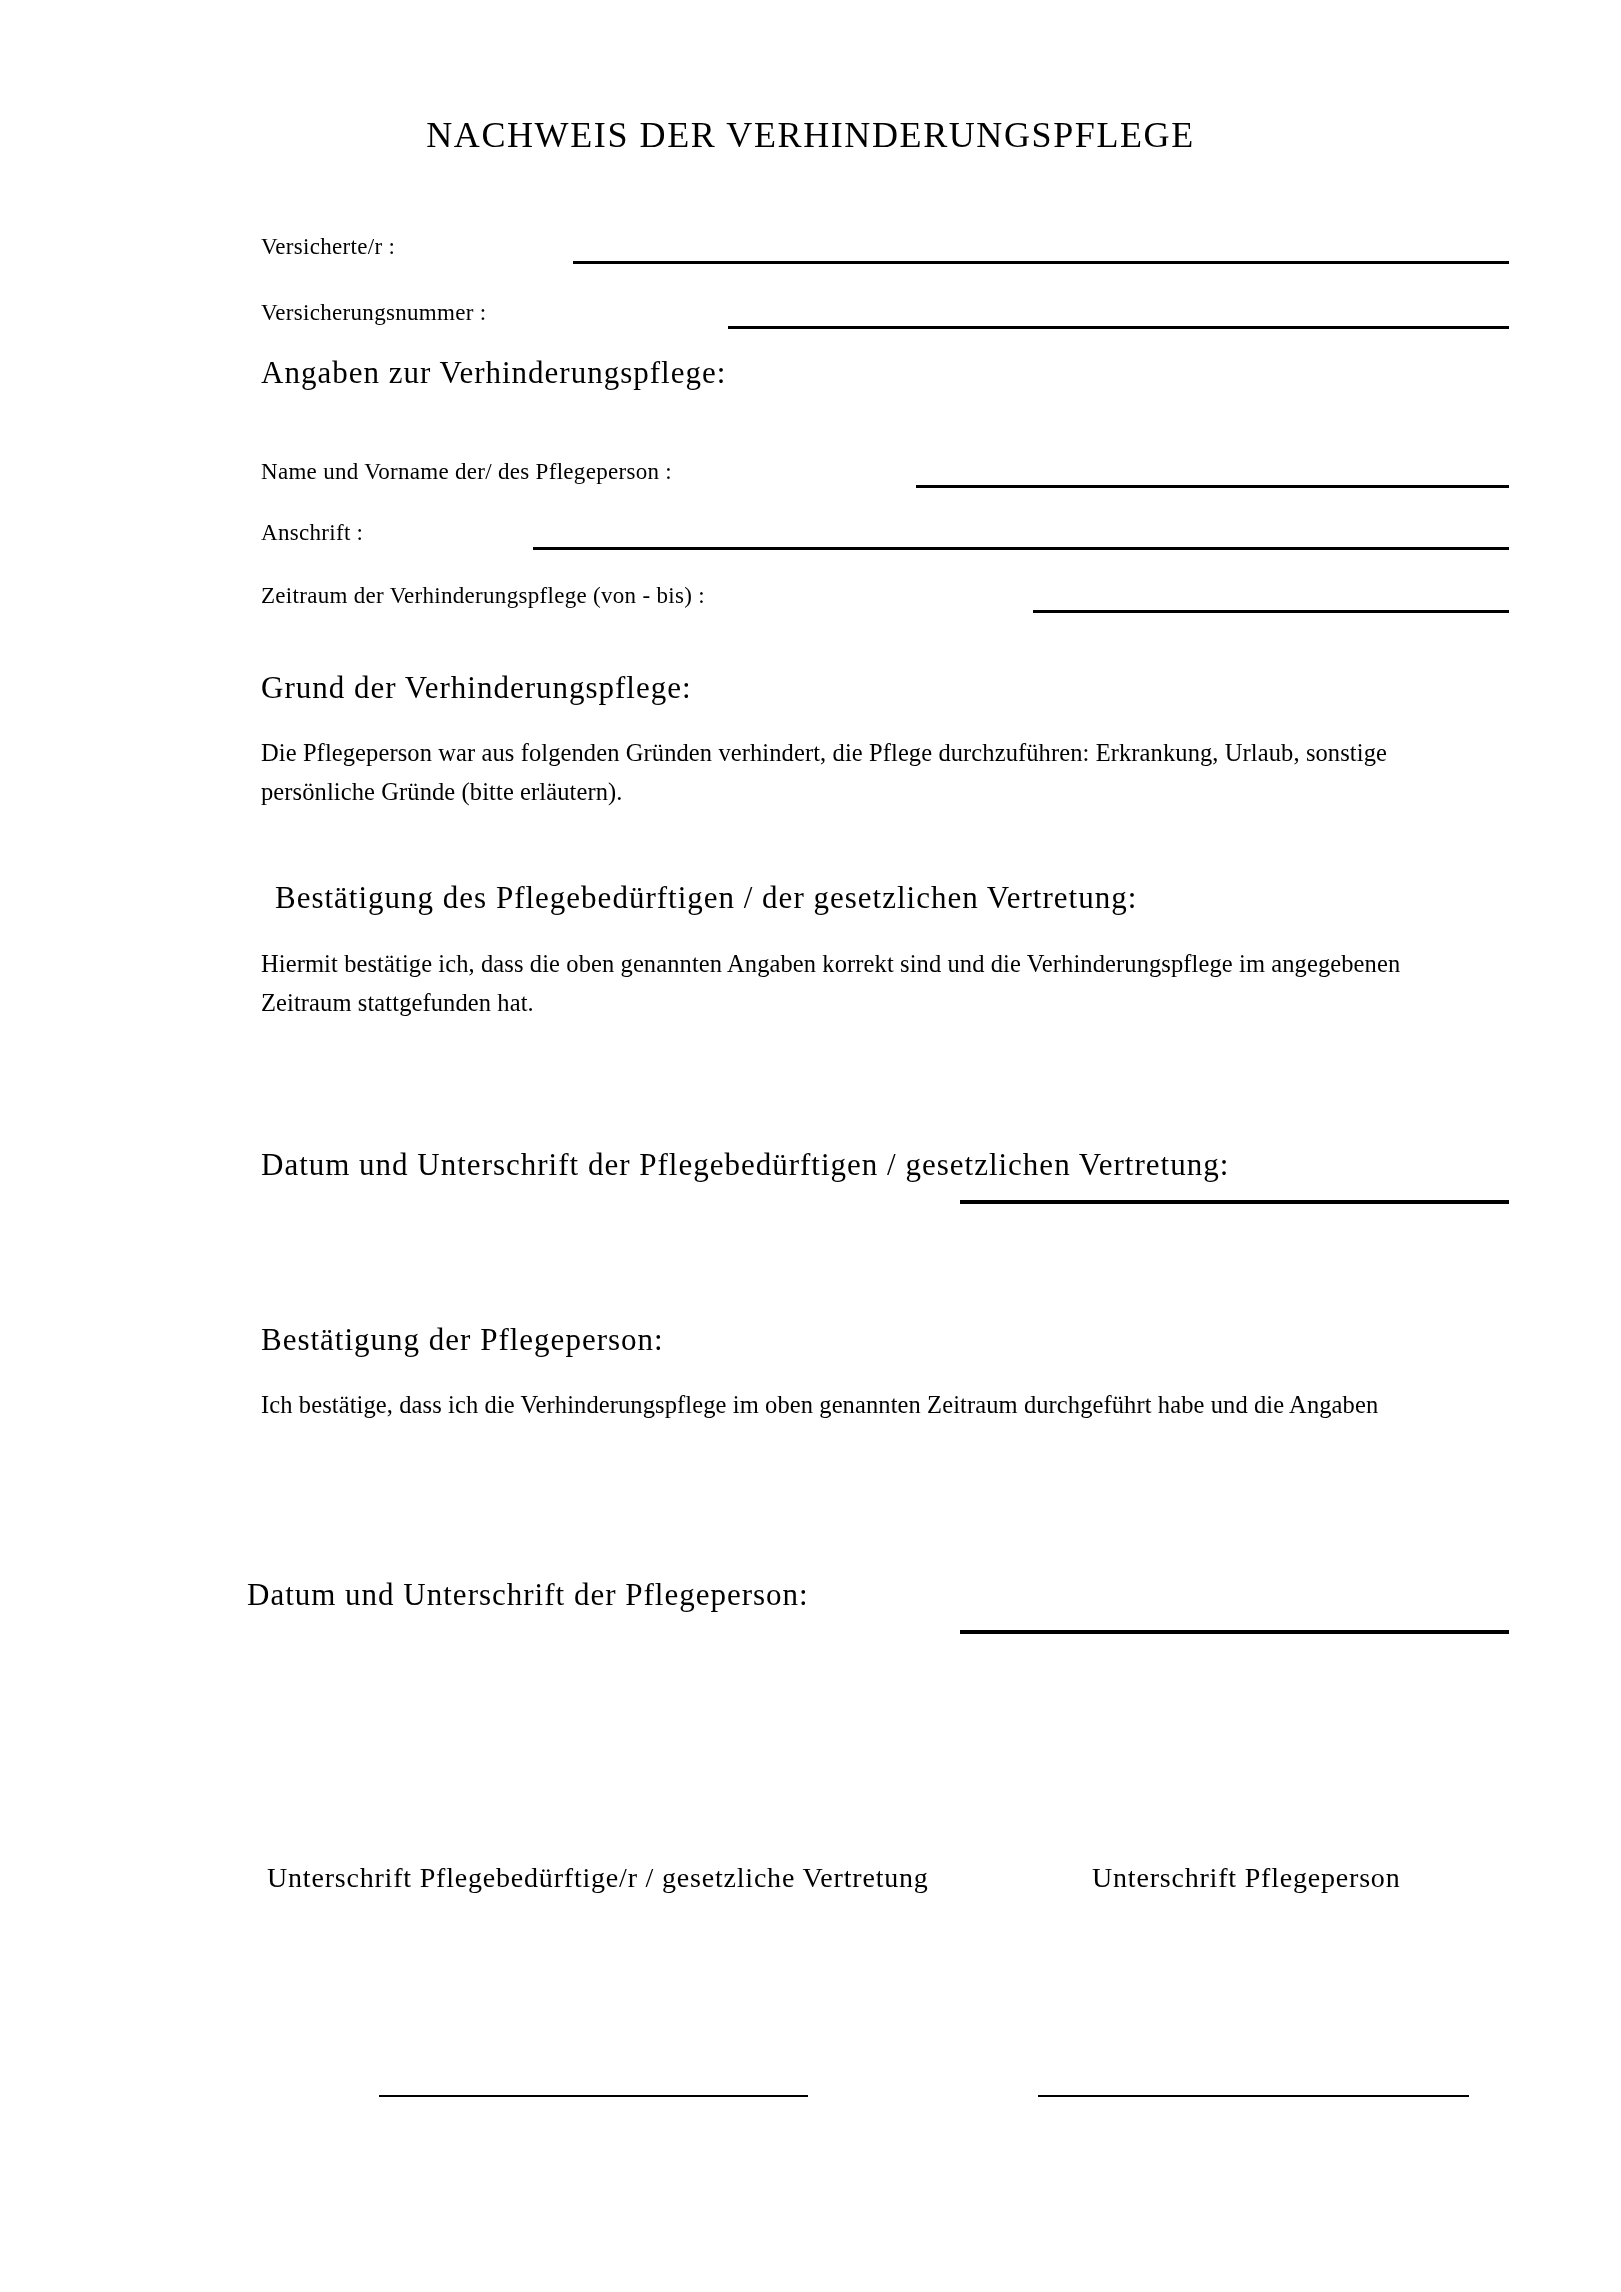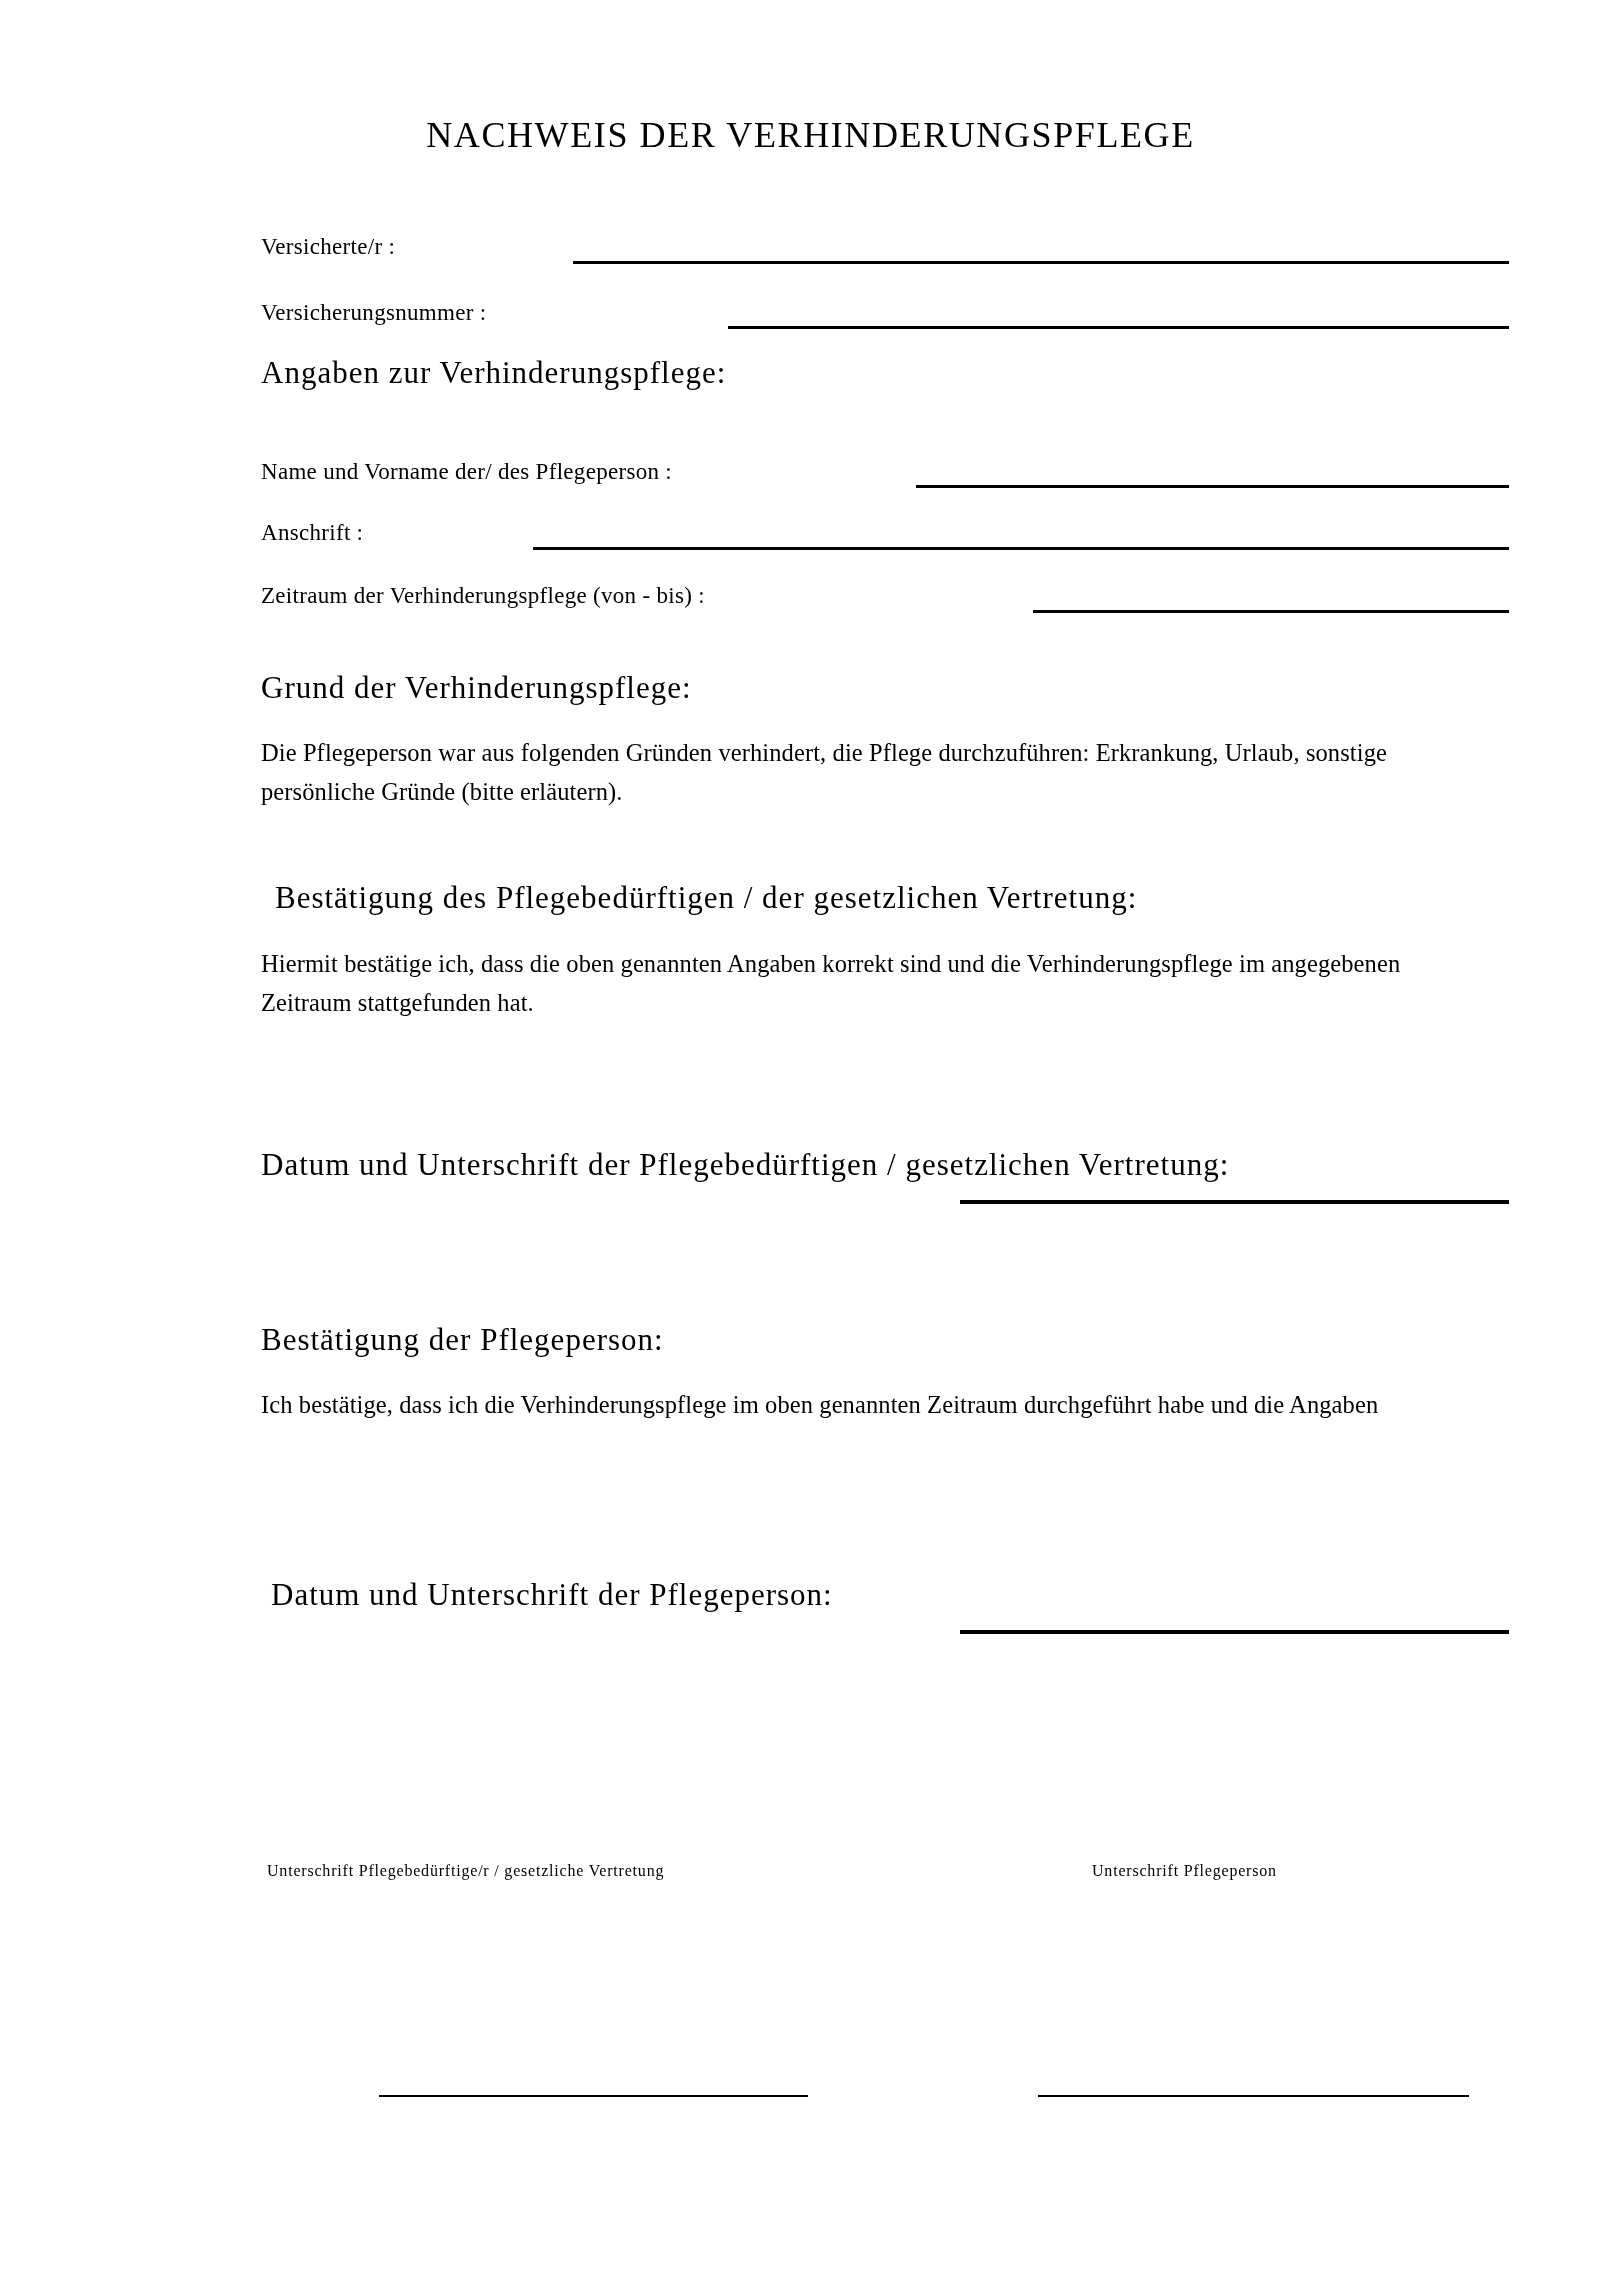--- a/index.html
+++ b/index.html
@@ -56,21 +56,21 @@
   }
 
   .body-text {
     position: absolute;
     font-size: 24.5px;
     letter-spacing: 0.1px;
     line-height: 1.62;
   }
 
   .sig-caption {
-    font-size: 16px;
+    font-size: 28px;
     letter-spacing: 0.8px;
     line-height: 1.2;
   }
 
   
   .rule {
     position: absolute;
     background: #000000;
     height: 2.9px;
   }
@@ -117,21 +117,21 @@
   <div class="body-text" style="left:149px; top:944px;">Hiermit bestätige ich, dass die oben genannten Angaben korrekt sind und die Verhinderungspflege im angegebenen</div>
   <div class="body-text" style="left:149px; top:983px;">Zeitraum stattgefunden hat.</div>
 
   <div class="abs section-head" style="left:149px; top:1146px;">Datum und Unterschrift der Pflegebedürftigen / gesetzlichen Vertretung:</div>
   <div class="rule thick" style="left:848px; top:1200px; width:617px;"></div>
 
   <div class="abs section-head" style="left:149px; top:1321px;">Bestätigung der Pflegeperson:</div>
 
   <div class="body-text" style="left:149px; top:1385px;">Ich bestätige, dass ich die Verhinderungspflege im oben genannten Zeitraum durchgeführt habe und die Angaben</div>
 
-  <div class="abs section-head" style="left:159px; top:1576px;text-align:right;">Datum und Unterschrift der Pflegeperson:</div>
+  <div class="abs section-head" style="left:135px; top:1576px;text-align:right;">Datum und Unterschrift der Pflegeperson:</div>
   <div class="rule thick" style="left:848px; top:1630px; width:617px;"></div>
 
   <div class="abs sig-caption" style="left:155px; top:1861px;">Unterschrift Pflegebedürftige/r / gesetzliche Vertretung</div>
   <div class="abs sig-caption" style="left:980px; top:1861px;">Unterschrift Pflegeperson</div>
 
   <div class="rule thin" style="left:267px; top:2095px; width:429px;"></div>
   <div class="rule thin" style="left:926px; top:2095px; width:431px;"></div>
 
 </div>
 

